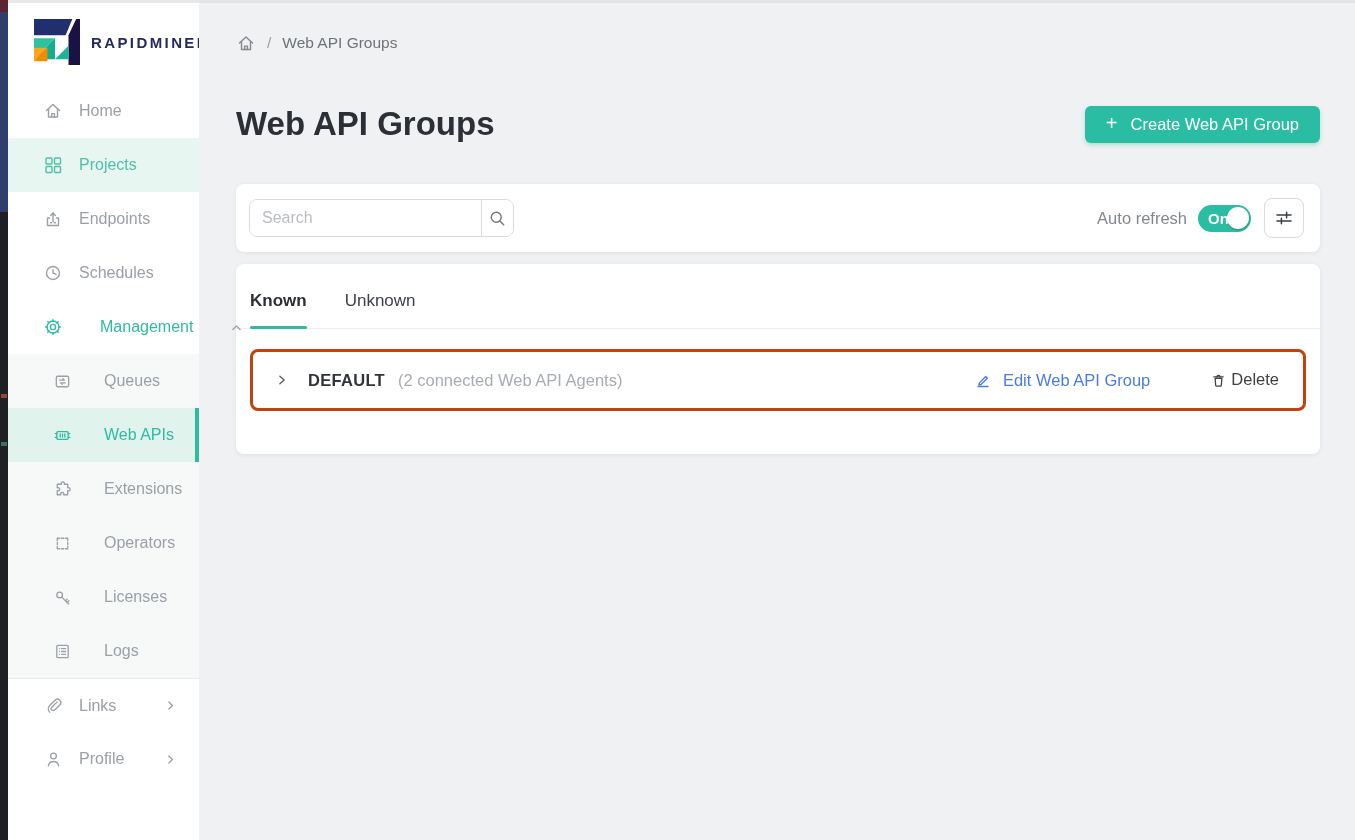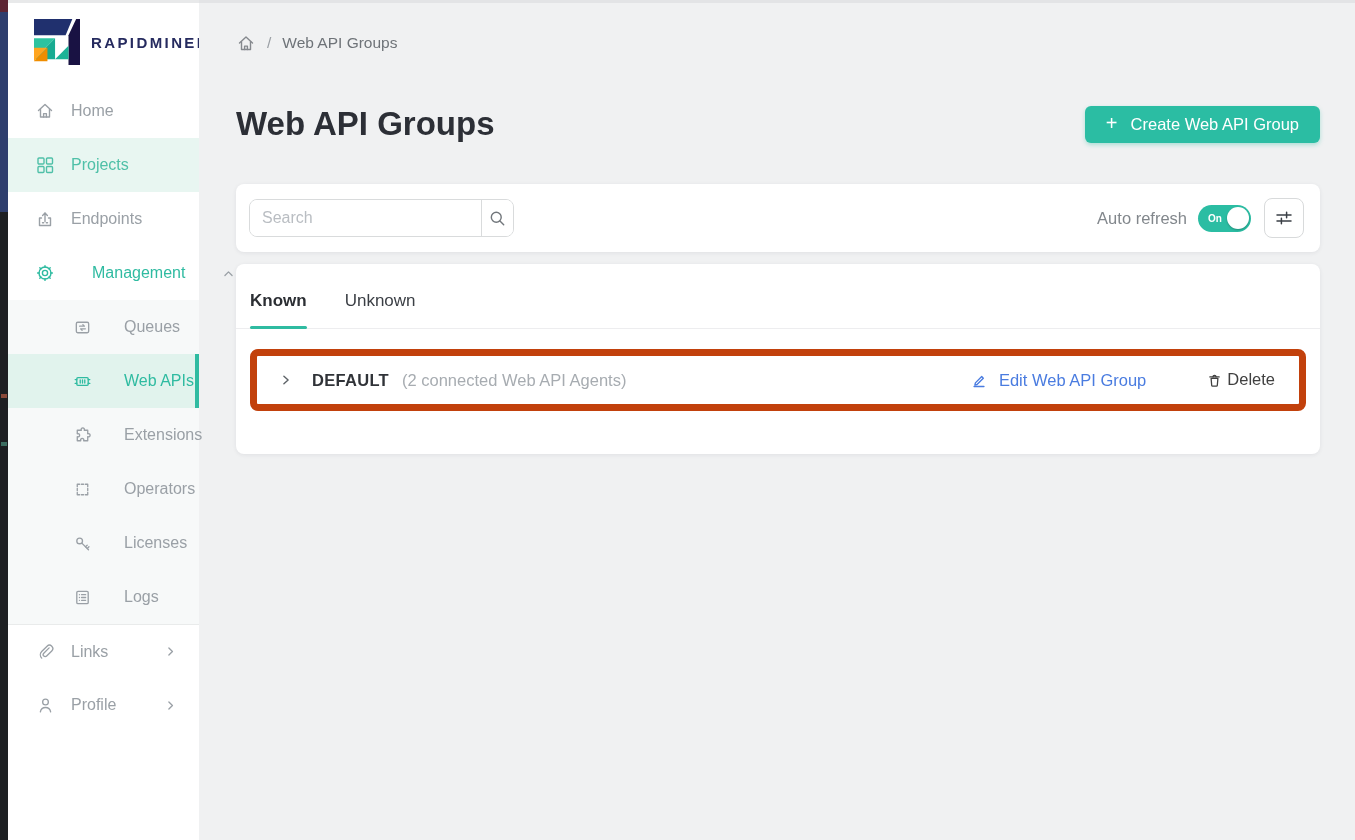--- a/index.html
+++ b/index.html
@@ -17,23 +17,23 @@
 
   .topline { position:absolute; top:0; left:8px; right:0; height:3px; background:#dcdddf; opacity:.65; z-index:5; }
 
   
   .sidebar { width:191px; background:#fff; display:flex; flex-direction:column; flex-shrink:0; }
   .logo { height:84px; display:flex; align-items:center; gap:11px; padding-left:26px; cursor:pointer; }
   .logo-text { color:#262b5f; font-weight:700; font-size:15px; letter-spacing:2.4px; }
 
   .nav-item, .sub-item, .foot-item {
     height:54px; display:flex; align-items:center; gap:16px;
-    padding-left:27px; color:#9aa0a6; font-size:16px; cursor:pointer; position:relative;
+    padding-left:35px; color:#9aa0a6; font-size:16px; cursor:pointer; position:relative;
   }
-  .sub-item { padding-left:64px;gap:32px; }
+  .sub-item { padding-left:44px;gap:32px; }
   .icon { width:20px; height:20px; flex-shrink:0; display:flex; align-items:center; justify-content:center; }
   .icon svg { display:block; }
   .mint { background:#e8f6f1; }
   .teal { color:#2fbba1;gap:37px; }
   .teal-light { color:#4fc0a8; }
   .submenu { background:#f7f9f9; }
   .sub-item.selected { background:#e1f3ed; color:#2fbba1; }
   .sel-bar { position:absolute; right:0; top:0; bottom:0; width:4px; background:#2fbba1; }
   .nav-chevron { margin-left:auto; margin-right:22px; display:flex; }
   .foot-sep { border-top:1px solid #e9ebeb; }
@@ -60,34 +60,34 @@
     border-radius:8px; background:#fff; overflow:hidden; }
   .search-input { border:none; outline:none; flex:1; padding:0 12px; font-size:16px;
     font-family:inherit; color:#45494e; }
   .search-input::placeholder { color:#b9bdc2; }
   .search-btn { width:36px; border:none; border-left:1px solid #d9dbdc; background:#fff;
     display:flex; align-items:center; justify-content:center; cursor:pointer; }
   .toolbar-right { margin-left:auto; display:flex; align-items:center; }
   .auto-label { color:#82878c; font-size:16.5px; margin-right:11px; }
   .toggle { width:53px; height:27px; border-radius:14px; background:#2bbda3; position:relative;
     display:flex; align-items:center; cursor:pointer; }
-  .toggle-text { color:#fff; font-size:10px; font-weight:700; margin-left:10px; }
+  .toggle-text { color:#fff; font-size:15px; font-weight:700; margin-left:10px; }
   .knob { position:absolute; right:2.5px; top:2.5px; width:22px; height:22px; border-radius:50%;
     background:#fff; box-shadow:0 1px 2px rgba(0,0,0,.25); }
   .filter-btn { width:40px; height:40px; margin-left:13px; border:1px solid #d8dadb; border-radius:8px;
     background:#fff; display:flex; align-items:center; justify-content:center; cursor:pointer; }
 
   .main-card { margin-top:12px; height:190px; }
   .tabs { display:flex; gap:38px; padding:27px 14px 0; border-bottom:1px solid #ededef;margin-top:12px; }
   .tab { font-size:17px; color:#3b3f45; padding-bottom:17px; position:relative; cursor:pointer; }
   .tab.active { font-weight:700; color:#2c2f34; }
   .tab.active::after { content:''; position:absolute; left:0; right:0; bottom:-1px; height:3px;
     background:#2fbba1; border-radius:3px; }
 
-  .group-row { margin:20px 14px 0; height:62px; border:7px solid #c2410c; border-radius:8px;
+  .group-row { margin:20px 14px 0; height:62px; border:3px solid #c2410c; border-radius:8px;
     display:flex; align-items:center; padding:0 24px 0 22px; cursor:pointer; }
   .group-name { margin-left:19px; font-weight:700; font-size:16.5px; color:#303338; letter-spacing:.3px; }
   .group-info { margin-left:13px; color:#a7acb1; font-size:16.5px; }
   .row-spacer { flex:1; }
   .edit-link { display:flex; align-items:center; gap:10px; color:#4a7ce0; font-size:16.5px;
     margin-right:58px; cursor:pointer; }
   .delete-link { display:flex; align-items:flex-start; gap:3px; color:#404040; font-size:16.5px;
     cursor:default; }
 </style>
 </head>
@@ -151,20 +151,29 @@
         <svg width="20" height="20" viewBox="0 0 20 20" fill="none" stroke="currentColor" stroke-width="1.4" stroke-linecap="round" stroke-linejoin="round">
           <path d="M6.5 9 H4.5 V16.5 H15.5 V9 H13.5"></path>
             <path d="M10 12.5 V4.2"></path>
             <path d="M7.6 6.4 L10 4 L12.4 6.4"></path>
             <path d="M7.5 13.8 h1.2 M11.3 13.8 h1.2"></path>
         </svg>
       </span>
       <span>Endpoints</span>
     </div>
 
+    <div class="nav-item">
+      <span class="icon">
+        <svg width="20" height="20" viewBox="0 0 20 20" fill="none" stroke="currentColor" stroke-width="1.4" stroke-linecap="round" stroke-linejoin="round">
+          <circle cx="10" cy="10" r="6.5"></circle>
+            <path d="M10 6.6 V10 L13 11.3"></path>
+        </svg>
+      </span>
+      <span>Schedules</span>
+    </div>
 
     <div class="nav-item teal">
       <span class="icon">
         <svg width="20" height="20" viewBox="0 0 20 20" fill="none" stroke="currentColor" stroke-width="1.4" stroke-linecap="round">
           <circle cx="10" cy="10" r="2.6"></circle>
             <circle cx="10" cy="10" r="6"></circle>
           <path d="M10 2.6 V4.4 M10 15.6 V17.4 M2.6 10 H4.4 M15.6 10 H17.4 M4.8 4.8 L6 6 M14 14 L15.2 15.2 M15.2 4.8 L14 6 M6 14 L4.8 15.2"></path>
         </svg>
       </span>
       <span>Management</span>

